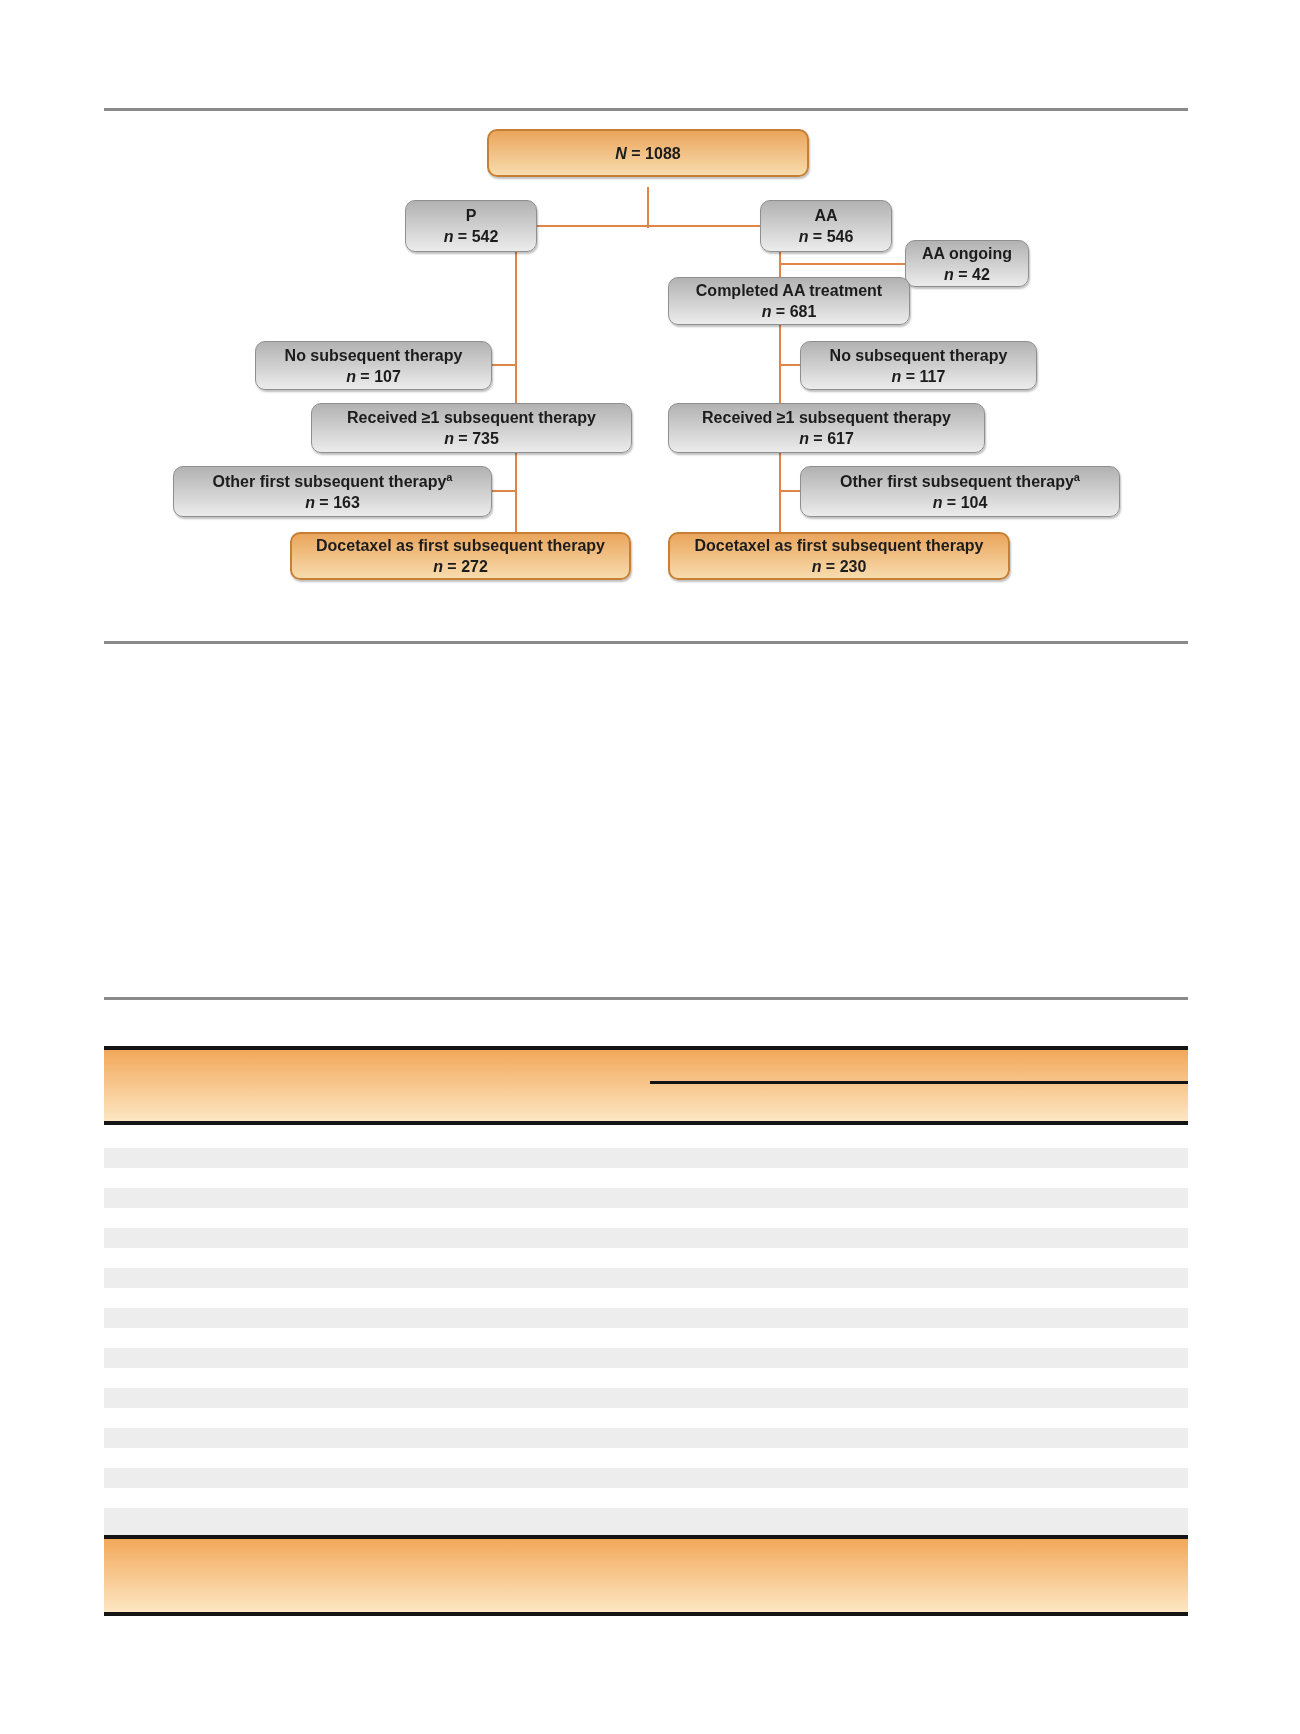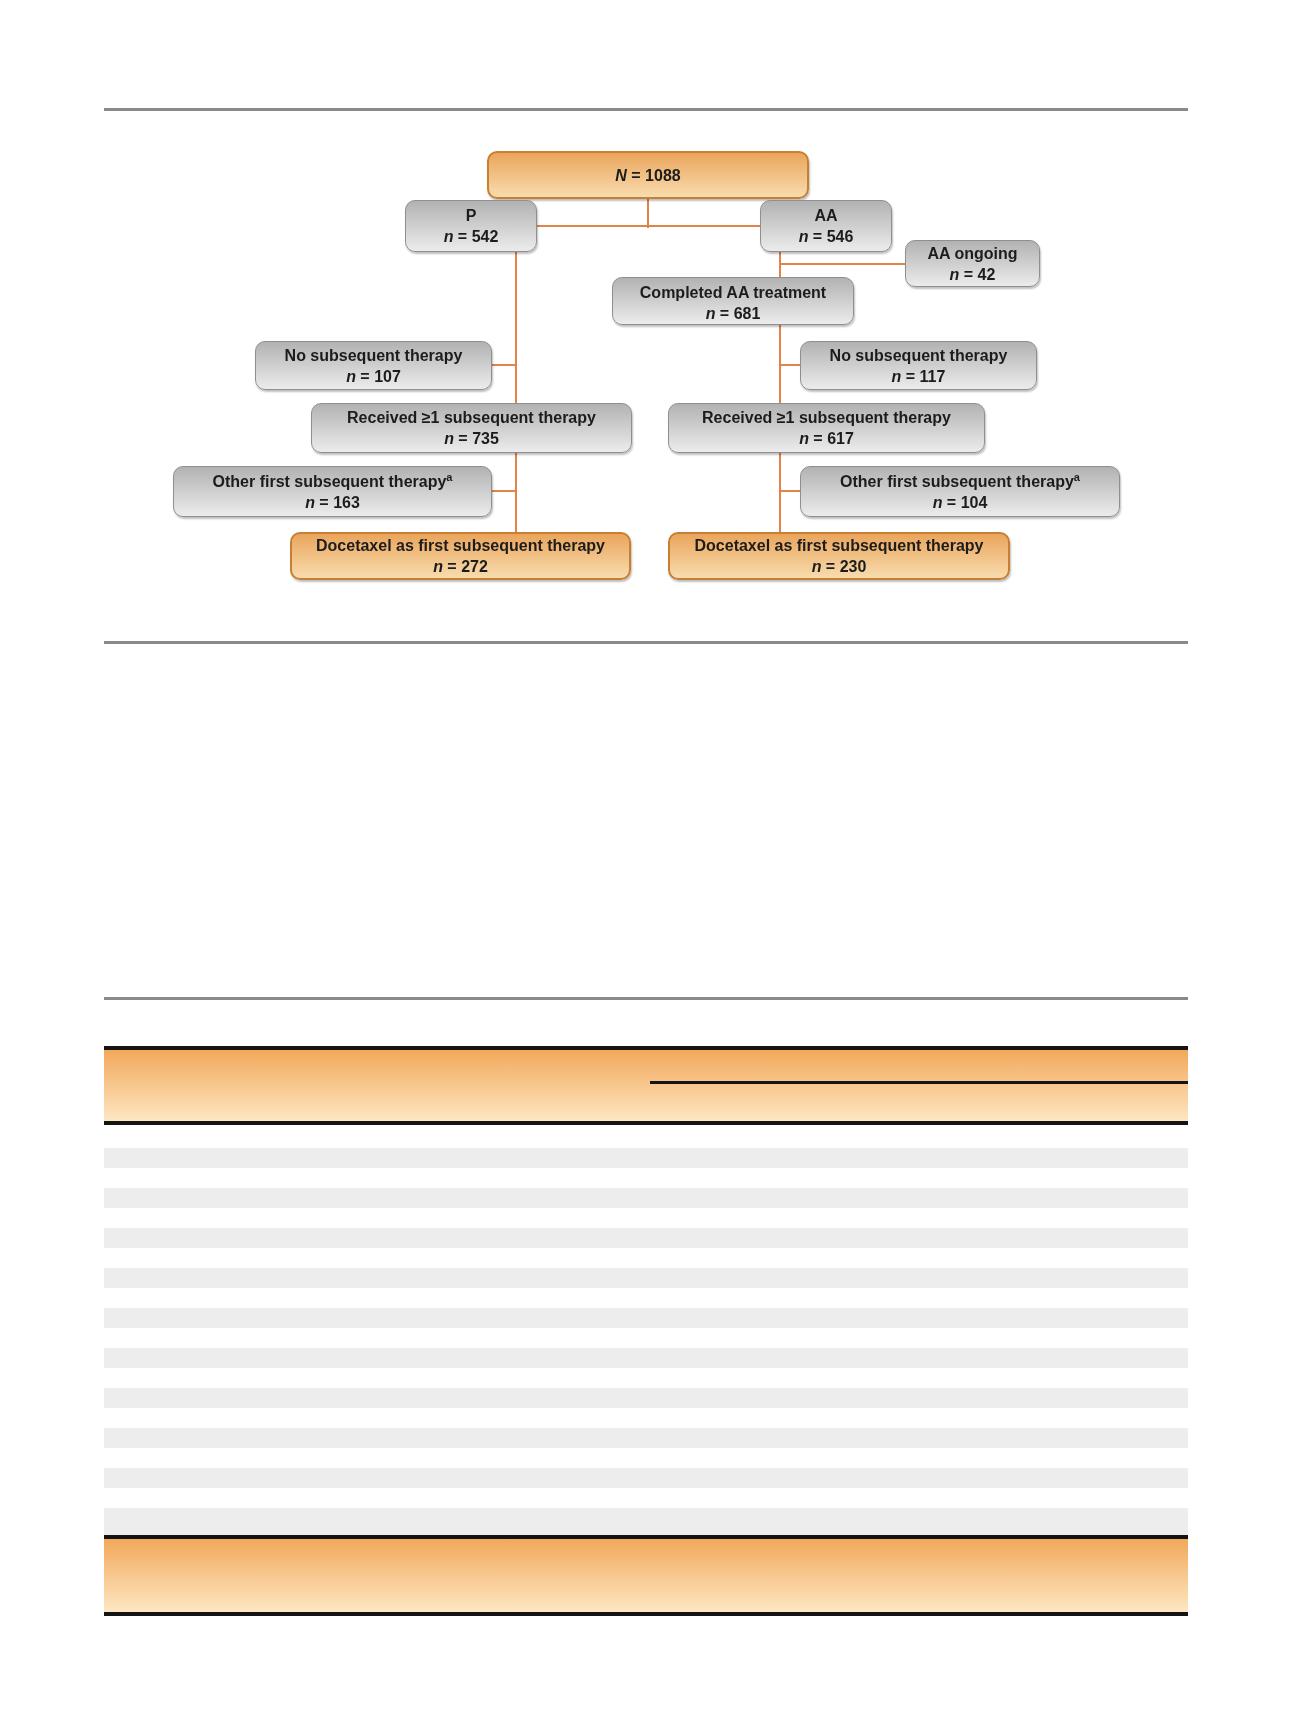--- a/index.html
+++ b/index.html
@@ -47,41 +47,41 @@
     <div class="connector" style="left:647px;top:187px;width:2px;height:41px;"></div>
     <div class="connector" style="left:471px;top:225px;width:356px;height:2px;"></div>
     <div class="connector" style="left:515px;top:252px;width:2px;height:281px;"></div>
     <div class="connector" style="left:779px;top:248px;width:2px;height:285px;"></div>
     <div class="connector" style="left:779px;top:263px;width:128px;height:2px;"></div>
     <div class="connector" style="left:492px;top:364px;width:25px;height:2px;"></div>
     <div class="connector" style="left:779px;top:364px;width:23px;height:2px;"></div>
     <div class="connector" style="left:492px;top:490px;width:25px;height:2px;"></div>
     <div class="connector" style="left:779px;top:490px;width:23px;height:2px;"></div>
 
-    <div class="fbox orange" style="left:487px;top:151px;width:322px;height:48px;">
+    <div class="fbox orange" style="left:487px;top:129px;width:322px;height:48px;">
 
       <span class="fn"><i>N</i><span> = 1088</span></span>
     </div>
 
     <div class="fbox gray" style="left:405px;top:200px;width:132px;height:52px;">
       <span class="fl"><span>P</span><sup></sup></span>
       <span class="fn"><i>n</i><span> = 542</span></span>
     </div>
 
     <div class="fbox gray" style="left:760px;top:200px;width:132px;height:52px;">
       <span class="fl"><span>AA</span><sup></sup></span>
       <span class="fn"><i>n</i><span> = 546</span></span>
     </div>
 
-    <div class="fbox gray" style="left:905px;top:240px;width:135px;height:47px;">
+    <div class="fbox gray" style="left:905px;top:240px;width:124px;height:47px;">
       <span class="fl"><span>AA ongoing</span><sup></sup></span>
       <span class="fn"><i>n</i><span> = 42</span></span>
     </div>
 
-    <div class="fbox gray" style="left:612px;top:277px;width:242px;height:48px;justify-content:flex-end;">
+    <div class="fbox gray" style="left:668px;top:277px;width:242px;height:48px;">
       <span class="fl"><span>Completed AA treatment</span><sup></sup></span>
       <span class="fn"><i>n</i><span> = 681</span></span>
     </div>
 
     <div class="fbox gray" style="left:255px;top:341px;width:237px;height:49px;">
       <span class="fl"><span>No subsequent therapy</span><sup></sup></span>
       <span class="fn"><i>n</i><span> = 107</span></span>
     </div>
 
     <div class="fbox gray" style="left:800px;top:341px;width:237px;height:49px;">

